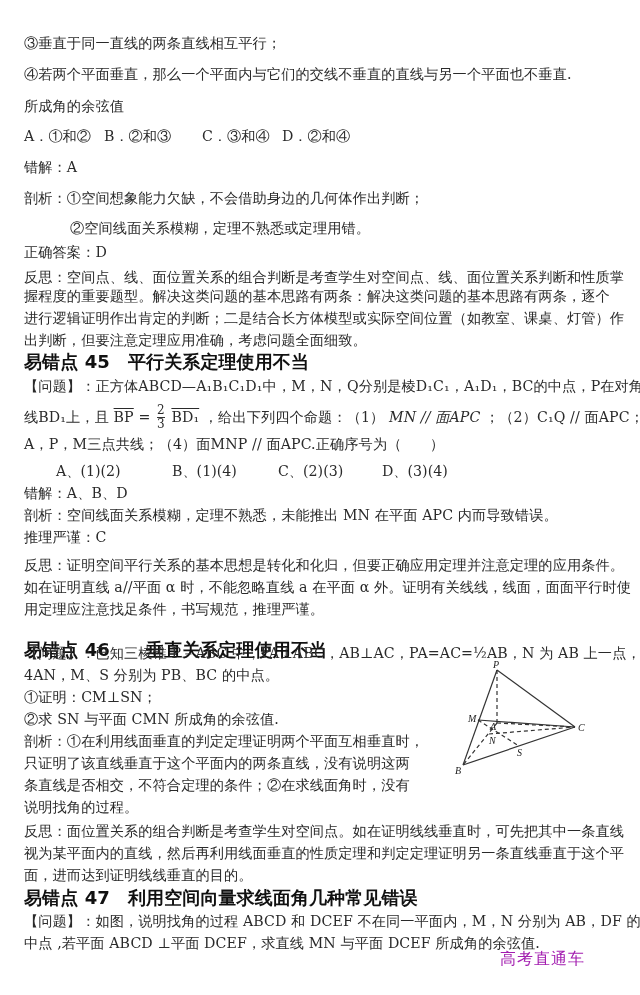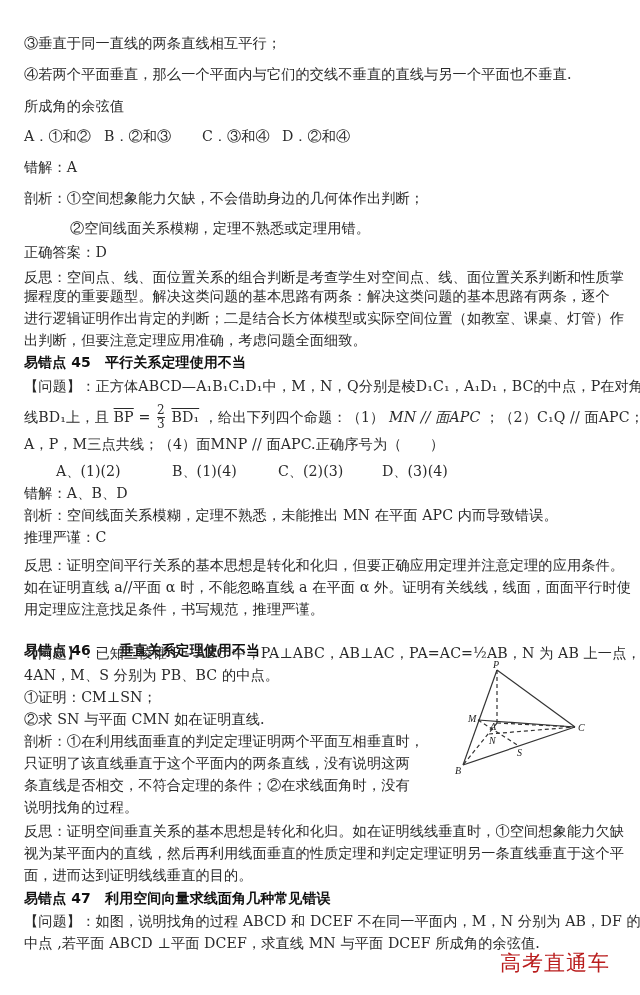--- a/index.html
+++ b/index.html
@@ -5,28 +5,28 @@
   html, body { margin: 0; padding: 0; background: #ffffff; }
   body {
     width: 640px; height: 995px; position: relative; overflow: hidden;
     font-family: "DejaVu Serif", "Liberation Serif", serif;
     color: #2a2a2a;
   }
   .line {
     position: absolute; left: 24px; white-space: nowrap;
     font-size: 14.2px; line-height: 20px; letter-spacing: 0.1px;
   }
-  .bold { font-weight: bold; font-family: "DejaVu Sans", "Liberation Sans", sans-serif; font-size: 14px; color: #111; }
+  .bold { font-weight: bold; font-family: "DejaVu Sans", "Liberation Sans", sans-serif; font-size: 18px; color: #111; }
   .opt { position: absolute; white-space: nowrap; font-size: 14.2px; line-height: 20px; }
   .ital { font-style: italic; }
   .frac { display: inline-block; vertical-align: middle; text-align: center; font-size: 12px; line-height: 13px; margin: 0 2px; }
   .frac span { display: block; }
   .over { text-decoration: overline; }
   .watermark {
-    position: absolute; left: 500px; top: 949px; font-size: 21px; color: #b91c1c;
+    position: absolute; left: 500px; top: 949px; font-size: 16px; color: #a21caf;
     font-family: Liberation Mono, monospace; letter-spacing: 1px;
   }
   .figure { position: absolute; left: 455px; top: 660px; width: 150px; height: 120px; }
 </style>
 </head>
 <body>
 
 <div>
 
   <div class="line" style="top:33px">③垂直于同一直线的两条直线相互平行；</div>
@@ -73,21 +73,21 @@
   <div class="line" style="top:505px">剖析：空间线面关系模糊，定理不熟悉，未能推出 MN 在平面 APC 内而导致错误。</div>
   <div class="line" style="top:527px">推理严谨：C</div>
   <div class="line" style="top:555px">反思：证明空间平行关系的基本思想是转化和化归，但要正确应用定理并注意定理的应用条件。</div>
   <div class="line" style="top:577px">如在证明直线 a//平面 α 时，不能忽略直线 a 在平面 α 外。证明有关线线，线面，面面平行时使</div>
   <div class="line" style="top:599px">用定理应注意找足条件，书写规范，推理严谨。</div>
 
   <div class="line bold" style="top:640px">易错点 46　　垂直关系定理使用不当</div>
   <div class="line" style="top:643px">【问题】：已知三棱锥 P－ABC 中，PA⊥ABC，AB⊥AC，PA=AC=½AB，N 为 AB 上一点，AB=</div>
   <div class="line" style="top:665px">4AN，M、S 分别为 PB、BC 的中点。</div>
   <div class="line" style="top:687px">①证明：CM⊥SN；</div>
-  <div class="line" style="top:709px">②求 SN 与平面 CMN 如在证明直线.</div>
+  <div class="line" style="top:709px">②求 SN 与平面 CMN 所成角的余弦值.</div>
   <div class="line" style="top:731px">剖析：①在利用线面垂直的判定定理证明两个平面互相垂直时，</div>
   <div class="line" style="top:753px">只证明了该直线垂直于这个平面内的两条直线，没有说明这两</div>
   <div class="line" style="top:775px">条直线是否相交，不符合定理的条件；②在求线面角时，没有</div>
   <div class="line" style="top:797px">说明找角的过程。</div>
 
   <svg class="figure" viewBox="0 0 150 120">
     <g stroke="#333" stroke-width="1.2" fill="none">
       <line x1="42" y1="10" x2="8" y2="105"></line>
       <line x1="42" y1="10" x2="120" y2="67"></line>
       <line x1="8" y1="105" x2="120" y2="67"></line>
@@ -104,21 +104,21 @@
       <text x="38" y="8">P</text>
       <text x="13" y="62">M</text>
       <text x="35" y="70">A</text>
       <text x="34" y="84">N</text>
       <text x="123" y="71">C</text>
       <text x="62" y="96">S</text>
       <text x="0" y="114">B</text>
     </g>
   </svg>
 
-  <div class="line" style="top:821px">反思：证明空间垂直关系的基本思想是转化和化归。如在证明线线垂直时，①空间想象能力欠缺</div>
+  <div class="line" style="top:821px">反思：面位置关系的组合判断是考查学生对空间点。如在证明线线垂直时，可先把其中一条直线</div>
   <div class="line" style="top:843px">视为某平面内的直线，然后再利用线面垂直的性质定理和判定定理证明另一条直线垂直于这个平</div>
   <div class="line" style="top:865px">面，进而达到证明线线垂直的目的。</div>
 
   <div class="line bold" style="top:888px">易错点 47　利用空间向量求线面角几种常见错误</div>
   <div class="line" style="top:911px">【问题】：如图，说明找角的过程 ABCD 和 DCEF 不在同一平面内，M，N 分别为 AB，DF 的</div>
   <div class="line" style="top:933px">中点 ,若平面 ABCD ⊥平面 DCEF，求直线 MN 与平面 DCEF 所成角的余弦值.</div>
 
   <div class="watermark">高考直通车</div>
 </div>
 

